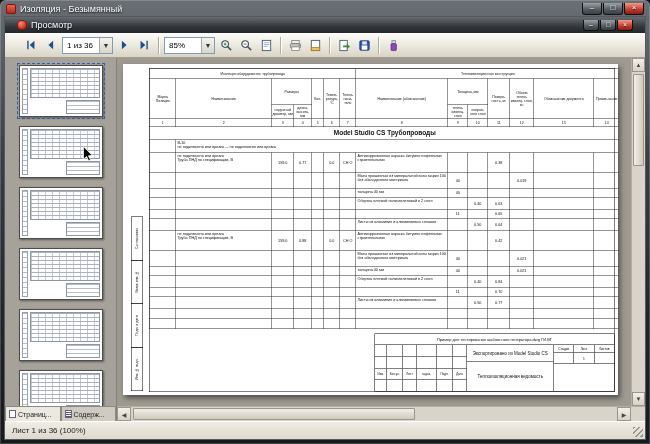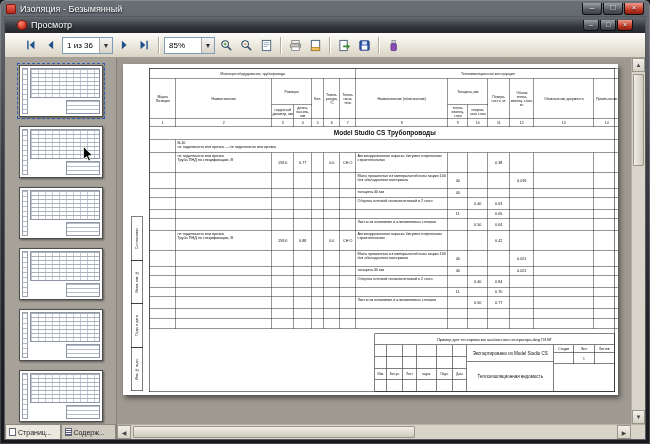--- a/index.html
+++ b/index.html
@@ -682,20 +682,24 @@
         <div class="hscroll">
           <span class="hbtn">◀</span>
           <span class="htrack">
               <span class="hthumb"></span>
             </span>
           <span class="hbtn">▶</span>
         </div>
         <div class="corner"></div>
       </div>
 
+      <div class="statusbar">
+        <span>Лист 1 из 36 (100%)</span>
+        <span class="grip"></span>
+      </div>
 
     </div>
   </div>
 
   <svg class="cursor" width="12" height="16" viewBox="0 0 10 14">
     <path d="M1 0.5 L1 11.5 L3.8 9.2 L5.5 13 L7.2 12.1 L5.4 8.6 L8.8 8.3 Z" fill="#000" stroke="#fff" stroke-width="0.7"></path>
   </svg>
 </div>
 
 </body></html>

